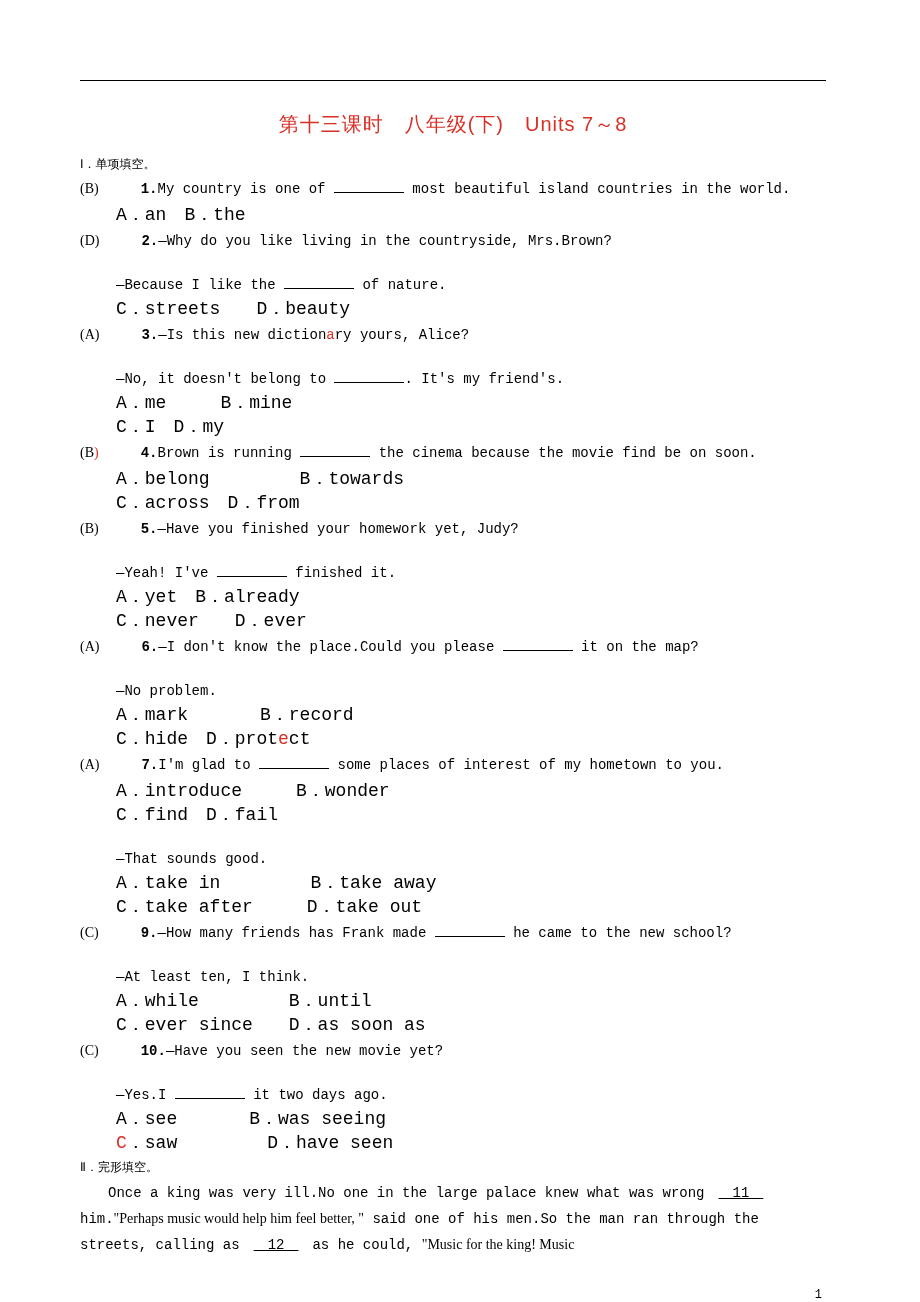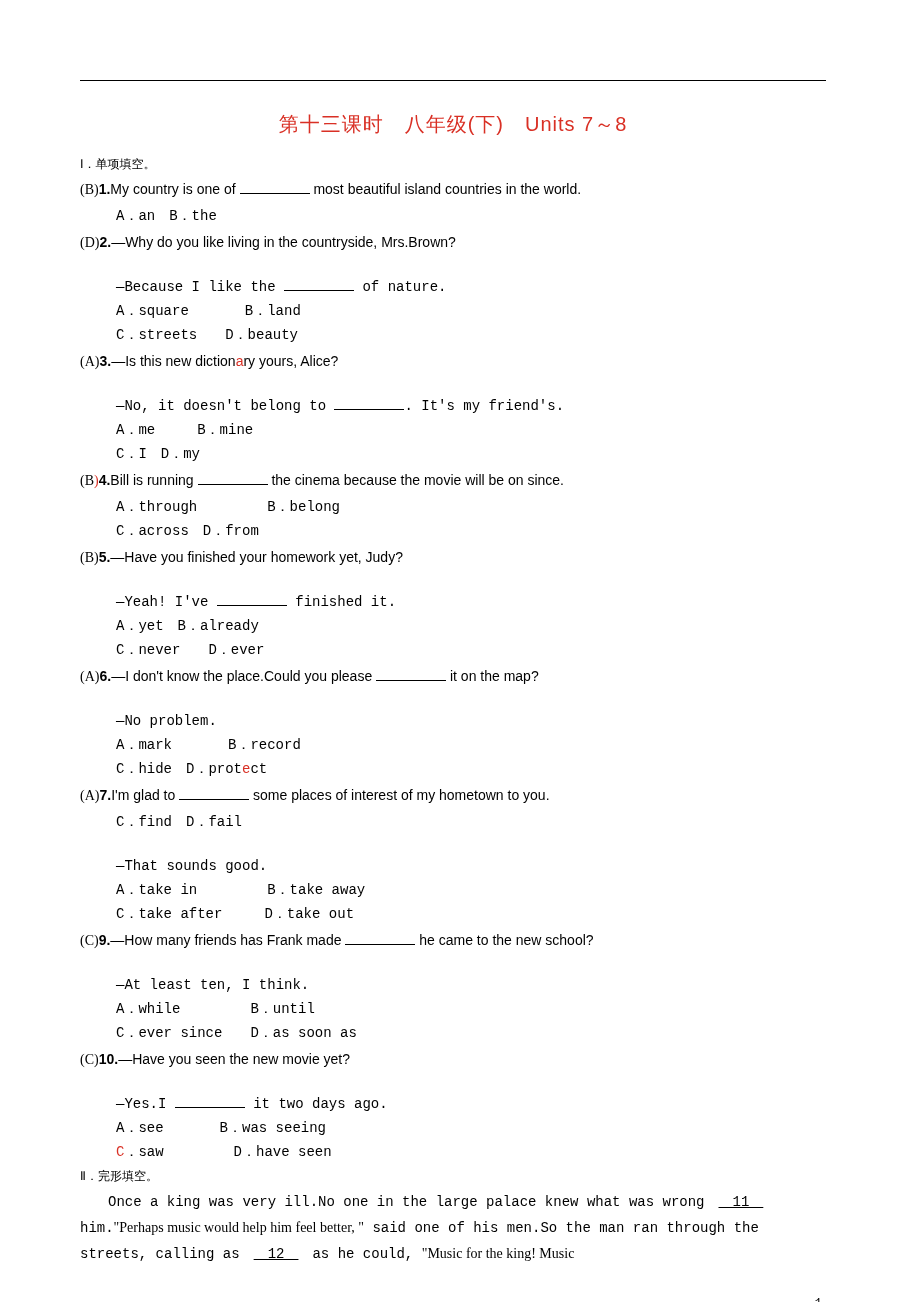--- a/index.html
+++ b/index.html
@@ -33,33 +33,34 @@
   .q {
     font-size: 14px;
     line-height: 24px;
     margin: 2px 0;
   }
   .ans {
     display: inline;
   }
   .stem {
     display: inline;
-    font-family: Liberation Sans, sans-serif;
+    font-family: Liberation Mono, monospace;
+    margin-left: 42px;
   }
   .indent1 {
     padding-left: 36px;
     font-family: "Courier New", monospace;
     font-size: 14px;
     line-height: 24px;
     margin-top: 20px;
   }
   .opts {
     padding-left: 36px;
     font-family: "Courier New", monospace;
-    font-size: 14px;
+    font-size: 18px;
     line-height: 24px;
   }
   .underline-long {
     display: inline-block;
     border-bottom: 1px solid #000;
     width: 70px;
     height: 14px;
     vertical-align: baseline;
   }
   .u-num {
@@ -98,53 +99,53 @@
 
   <div class="q">
     <span class="ans">(B)</span><span class="stem"><b>1.</b><span>My country is one of </span><span class="underline-long"></span><span> most beautiful island countries in the world.</span></span>
   </div>
   <div class="opts">A．an　B．the</div>
 
   <div class="q">
     <span class="ans">(D)</span><span class="stem"><b>2.</b><span>—Why do you like living in the countryside, Mrs.Brown?</span></span>
   </div>
   <div class="indent1"><span>—Because I like the </span><span class="underline-long"></span><span> of nature.</span></div>
-  <div class="opts">A．square　　　　B．land</div>
   <div class="opts">C．streets　　D．beauty</div>
 
   <div class="q">
     <span class="ans">(A)</span><span class="stem"><b>3.</b><span>—Is this new diction<span class="red-dot">a</span>ry yours, Alice?</span></span>
   </div>
   <div class="indent1"><span>—No, it doesn't belong to </span><span class="underline-long"></span><span>. It's my friend's.</span></div>
   <div class="opts">A．me　　　B．mine</div>
   <div class="opts">C．I　D．my</div>
 
   <div class="q">
-    <span class="ans">(B<span class="red-dot">)</span></span><span class="stem"><b>4.</b><span>Bill is running </span><span class="underline-long"></span><span> the cinema because the movie will be on since.</span></span>
+    <span class="ans">(B<span class="red-dot">)</span></span><span class="stem"><b>4.</b><span>Brown is running </span><span class="underline-long"></span><span> the cinema because the movie find be on soon.</span></span>
   </div>
-  <div class="opts">A．through　　　　　B．belong</div>
+  <div class="opts">A．belong　　　　　B．towards</div>
   <div class="opts">C．across　D．from</div>
 
   <div class="q">
     <span class="ans">(B)</span><span class="stem"><b>5.</b><span>—Have you finished your homework yet, Judy?</span></span>
   </div>
   <div class="indent1"><span>—Yeah! I've </span><span class="underline-long"></span><span> finished it.</span></div>
   <div class="opts">A．yet　B．already</div>
   <div class="opts">C．never　　D．ever</div>
 
   <div class="q">
     <span class="ans">(A)</span><span class="stem"><b>6.</b><span>—I don't know the place.Could you please </span><span class="underline-long"></span><span> it on the map?</span></span>
   </div>
   <div class="indent1">—No problem.</div>
   <div class="opts">A．mark　　　　B．record</div>
   <div class="opts">C．hide　D．prot<span class="red-dot">e</span>ct</div>
 
   <div class="q">
     <span class="ans">(A)</span><span class="stem"><b>7.</b><span>I'm glad to </span><span class="underline-long"></span><span> some places of interest of my hometown to you.</span></span>
   </div>
+  <div class="opts">A．introduce　　　B．wonder</div>
   <div class="opts">C．find　D．fail</div>
 
   <div class="indent1">—That sounds good.</div>
   <div class="opts">A．take in　　　　　B．take away</div>
   <div class="opts">C．take after　　　D．take out</div>
 
   <div class="q">
     <span class="ans">(C)</span><span class="stem"><b>9.</b><span>—How many friends has Frank made </span><span class="underline-long"></span><span> he came to the new school?</span></span>
   </div>
   <div class="indent1">—At least ten, I think.</div>

